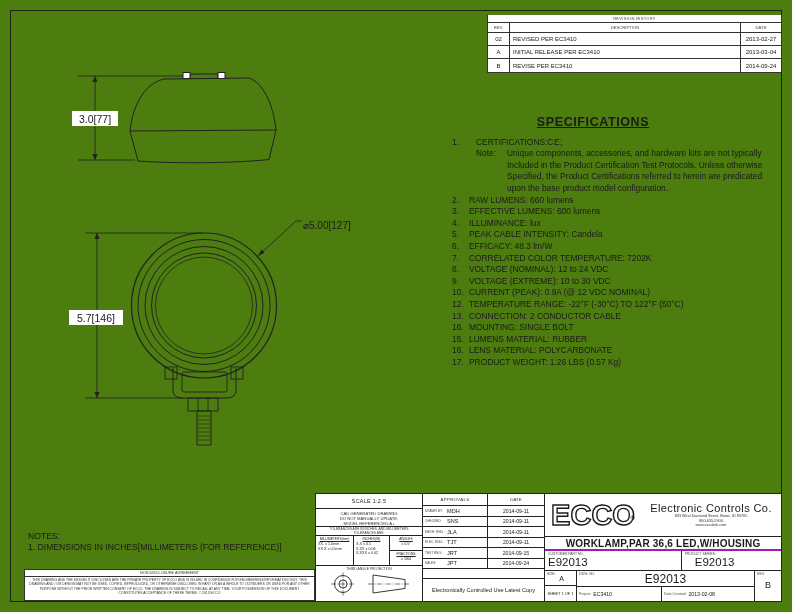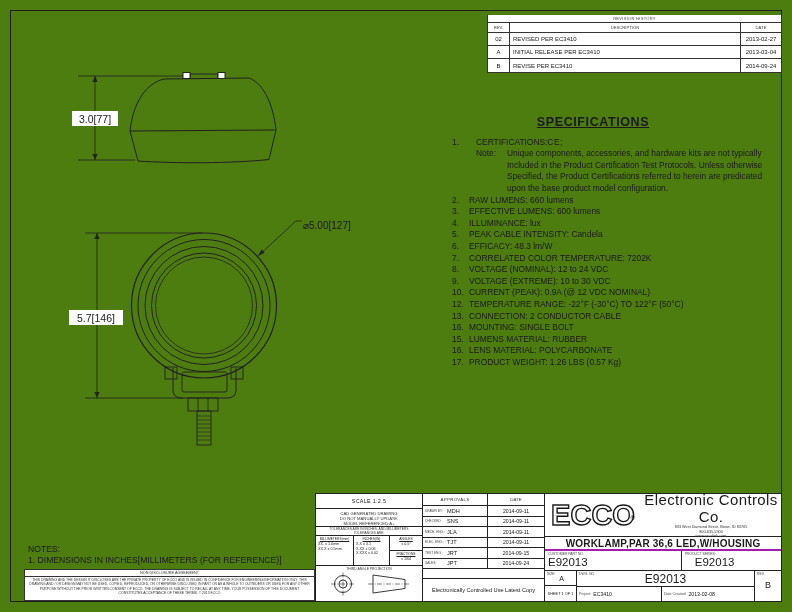--- a/index.html
+++ b/index.html
@@ -24,21 +24,21 @@
   .specs { position:absolute; left:452px; top:117px; width:332px; font-size:8.4px; line-height:11.6px; }
   .spec-title { width:210px; margin-left:36px; text-align:center; font-size:12.5px; font-weight:bold; text-decoration:underline; letter-spacing:.6px; margin-bottom:8px; }
   .spec-item { display:flex; }
   .spec-num { width:17px; flex:none; }
   .spec-note { display:flex; }
   .spec-note-label { width:31px; flex:none; margin-left:24px; }
   .spec-note-text { width:268px; }
   .ce { font-weight:400; letter-spacing:.5px; }
 
   
-  .notes { position:absolute; left:28px; top:544px; font-size:8.6px; line-height:11px; }
+  .notes { position:absolute; left:28px; top:531px; font-size:8.6px; line-height:11px; }
   .nda { position:absolute; left:24px; top:569px; width:291px; height:32px; border:0.9px solid #333; background:#fff; }
   .nda-title { height:7px; border-bottom:0.8px solid #333; font-size:3.8px; line-height:7px; text-align:center; color:#333; }
   .nda-body { font-size:3.4px; line-height:4.4px; text-align:center; padding:1px 3px; color:#333; }
 
   
   .tblock { position:absolute; left:315px; top:493px; width:467px; height:109px; border:1px solid #222; background:#fff; display:flex; font-size:5px; }
   .tb-left { width:107px; border-right:1px solid #222; display:flex; flex-direction:column; }
   .tb-mid  { width:122px; border-right:1px solid #222; display:flex; flex-direction:column; }
   .tb-right{ flex:1; display:flex; flex-direction:column; }
 
@@ -65,21 +65,21 @@
   .app-role .role { font-size:3.2px; color:#444; width:22px; }
   .app-role .init { font-size:5.6px; }
   .app-date { width:56px; display:flex; align-items:center; justify-content:center; font-size:5.2px; }
   .app-empty { height:10px; border-bottom:1px solid #222; }
   .app-footer { flex:1; display:flex; align-items:center; justify-content:center; font-size:5.6px; }
 
   .logo-row { height:43px; border-bottom:1px solid #222; display:flex; align-items:center; }
   .ecco-logo { width:96px; text-align:center; font-weight:bold; font-size:29px; line-height:38px; color:#fff; -webkit-text-stroke:1.4px #161616; letter-spacing:0; position:relative; }
   .ecco-reg { position:absolute; top:3px; right:6px; font-size:6px; color:#161616; -webkit-text-stroke:0; }
   .company { flex:1; text-align:center; }
-  .company-name { font-size:15px; letter-spacing:.4px; }
+  .company-name { font-size:11px; letter-spacing:.4px; }
   .company-sub { font-size:3.8px; line-height:4.8px; color:#333; }
   .dwg-title-row { height:14px; border-bottom:2px solid #a21caf; display:flex; align-items:center; justify-content:center; font-weight:bold; font-size:10px; letter-spacing:.2px; }
   .part-row { height:20px; border-bottom:1px solid #222; display:flex; }
   .part-cell { position:relative; padding:1px 0 0 3px; }
   .part-cell.cust { flex:1.38; border-right:1px solid #222; }
   .part-cell.series { flex:1; }
   .cell-label { font-size:3.4px; color:#444; display:block; }
   .part-value { font-size:11.5px; line-height:13px; }
   .part-cell.series .part-value { padding-left:10px; }
   .bottom-row { flex:1; display:flex; }

